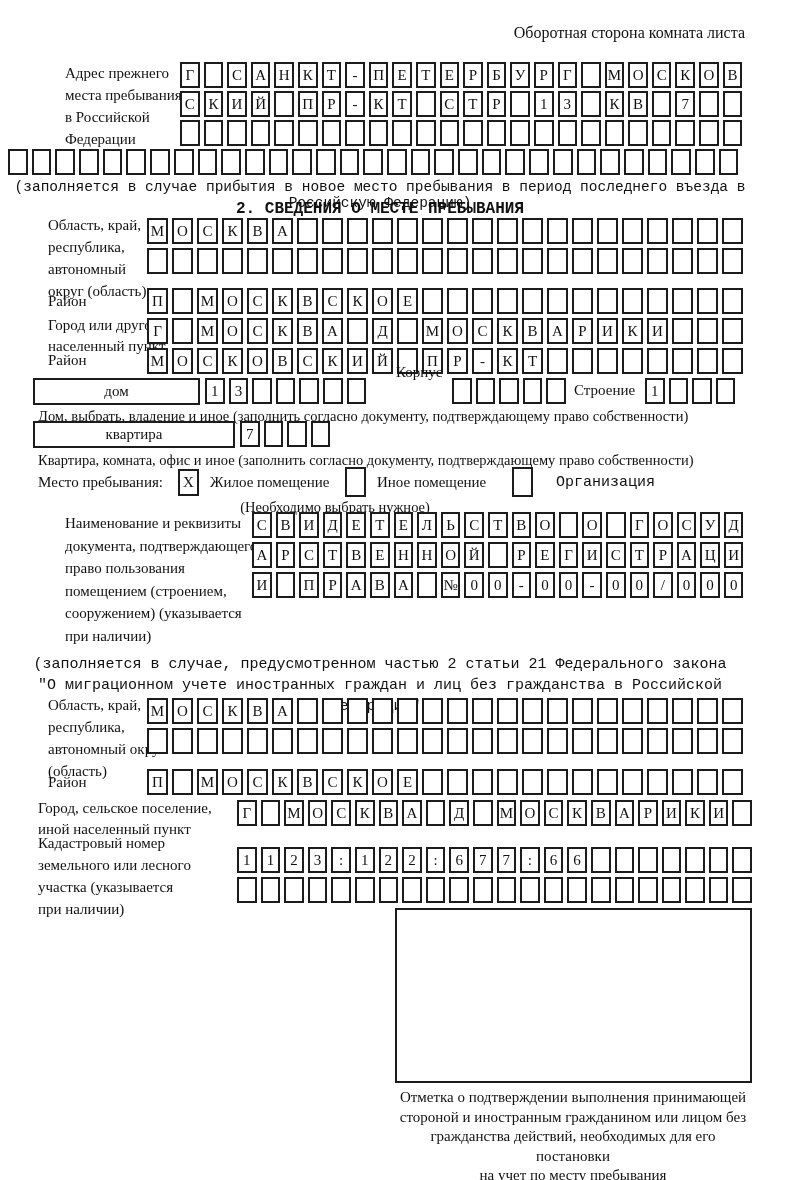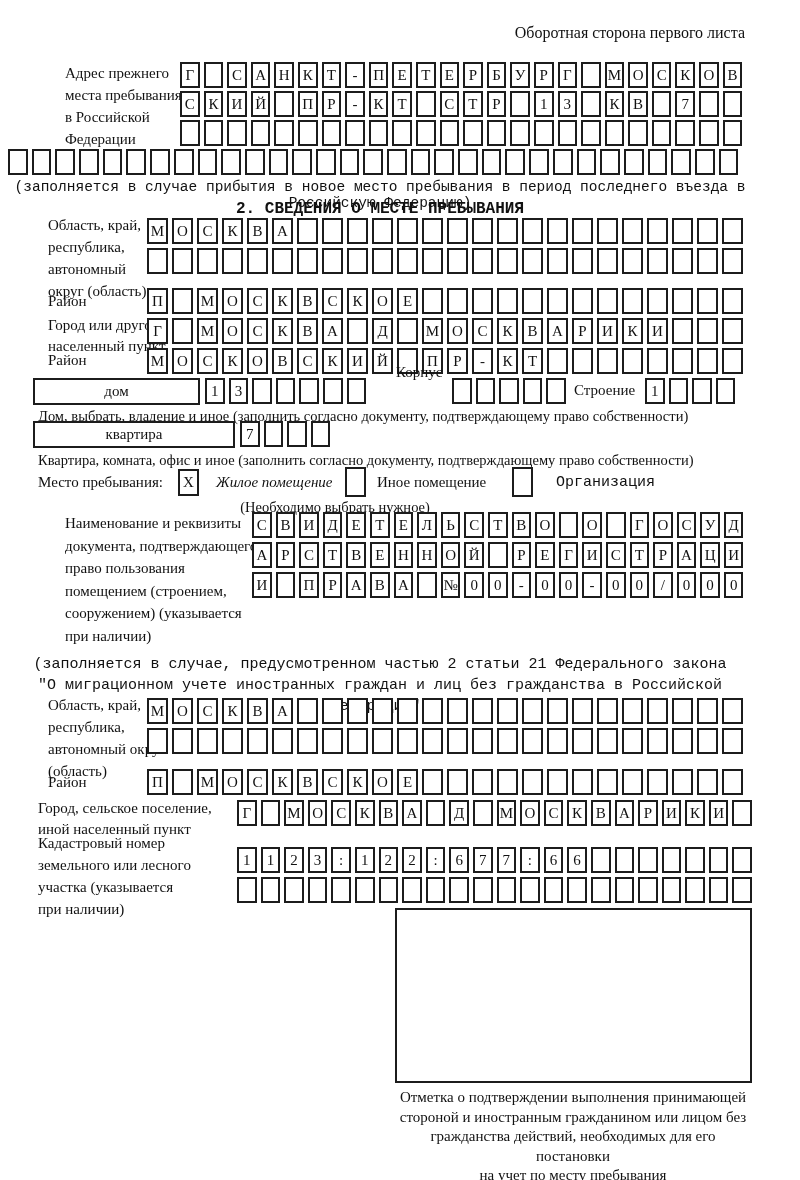--- a/index.html
+++ b/index.html
@@ -29,21 +29,21 @@
   .center{left:0;width:760px;text-align:center;font-family:Liberation Mono, monospace;}
   .h2{font-weight:bold;font-size:16px;}
   .stamp{box-sizing:border-box;border:2px solid #1c1c1c;background:#fff;}
   .caption{line-height:19.5px;text-align:center;}
 </style>
 </head>
 <body>
 
 <div class="page">
 
-  <div class="abs" style="top:24px;right:55px;font-size:16px;">Оборотная сторона первого листа</div>
+  <div class="abs" style="top:24px;right:55px;font-size:16px;">Оборотная сторона комната листа</div>
 
   <div class="abs lines" style="left:65px;top:62px;">Адрес прежнего
 места пребывания
 в Российской
 Федерации</div>
   <div class="cellrow" style="left:180px;top:62px;">
       <div class="cell">Г</div>
       <div class="cell"></div>
       <div class="cell">С</div>
       <div class="cell">А</div>
@@ -330,21 +330,21 @@
   <div class="cellrow" style="left:240px;top:421px;">
       <div class="cell">7</div>
       <div class="cell"></div>
       <div class="cell"></div>
       <div class="cell"></div>
     </div>
   <div class="abs note" style="left:38px;top:452px;">Квартира, комната, офис и иное (заполнить согласно документу, подтверждающему право собственности)</div>
 
   <div class="abs" style="left:38px;top:474px;">Место пребывания:</div>
   <div class="chk" style="left:178px;top:469px;">X</div>
-  <div class="abs" style="left:216px;top:474px;font-style:italic;">Жилое помещение</div>
+  <div class="abs" style="left:210px;top:474px;">Жилое помещение</div>
   <div class="chk" style="left:345px;top:467px;height:30px;"></div>
   <div class="abs" style="left:377px;top:474px;">Иное помещение</div>
   <div class="chk" style="left:512px;top:467px;height:30px;"></div>
   <div class="abs" style="left:556px;top:474px;font-family:Liberation Mono, monospace;">Организация</div>
   <div class="abs note" style="left:190px;top:499px;width:290px;text-align:center;">(Необходимо выбрать нужное)</div>
 
   <div class="abs lines" style="left:65px;top:512px;line-height:22.5px;">Наименование и реквизиты
 документа, подтверждающего
 право пользования
 помещением (строением,

